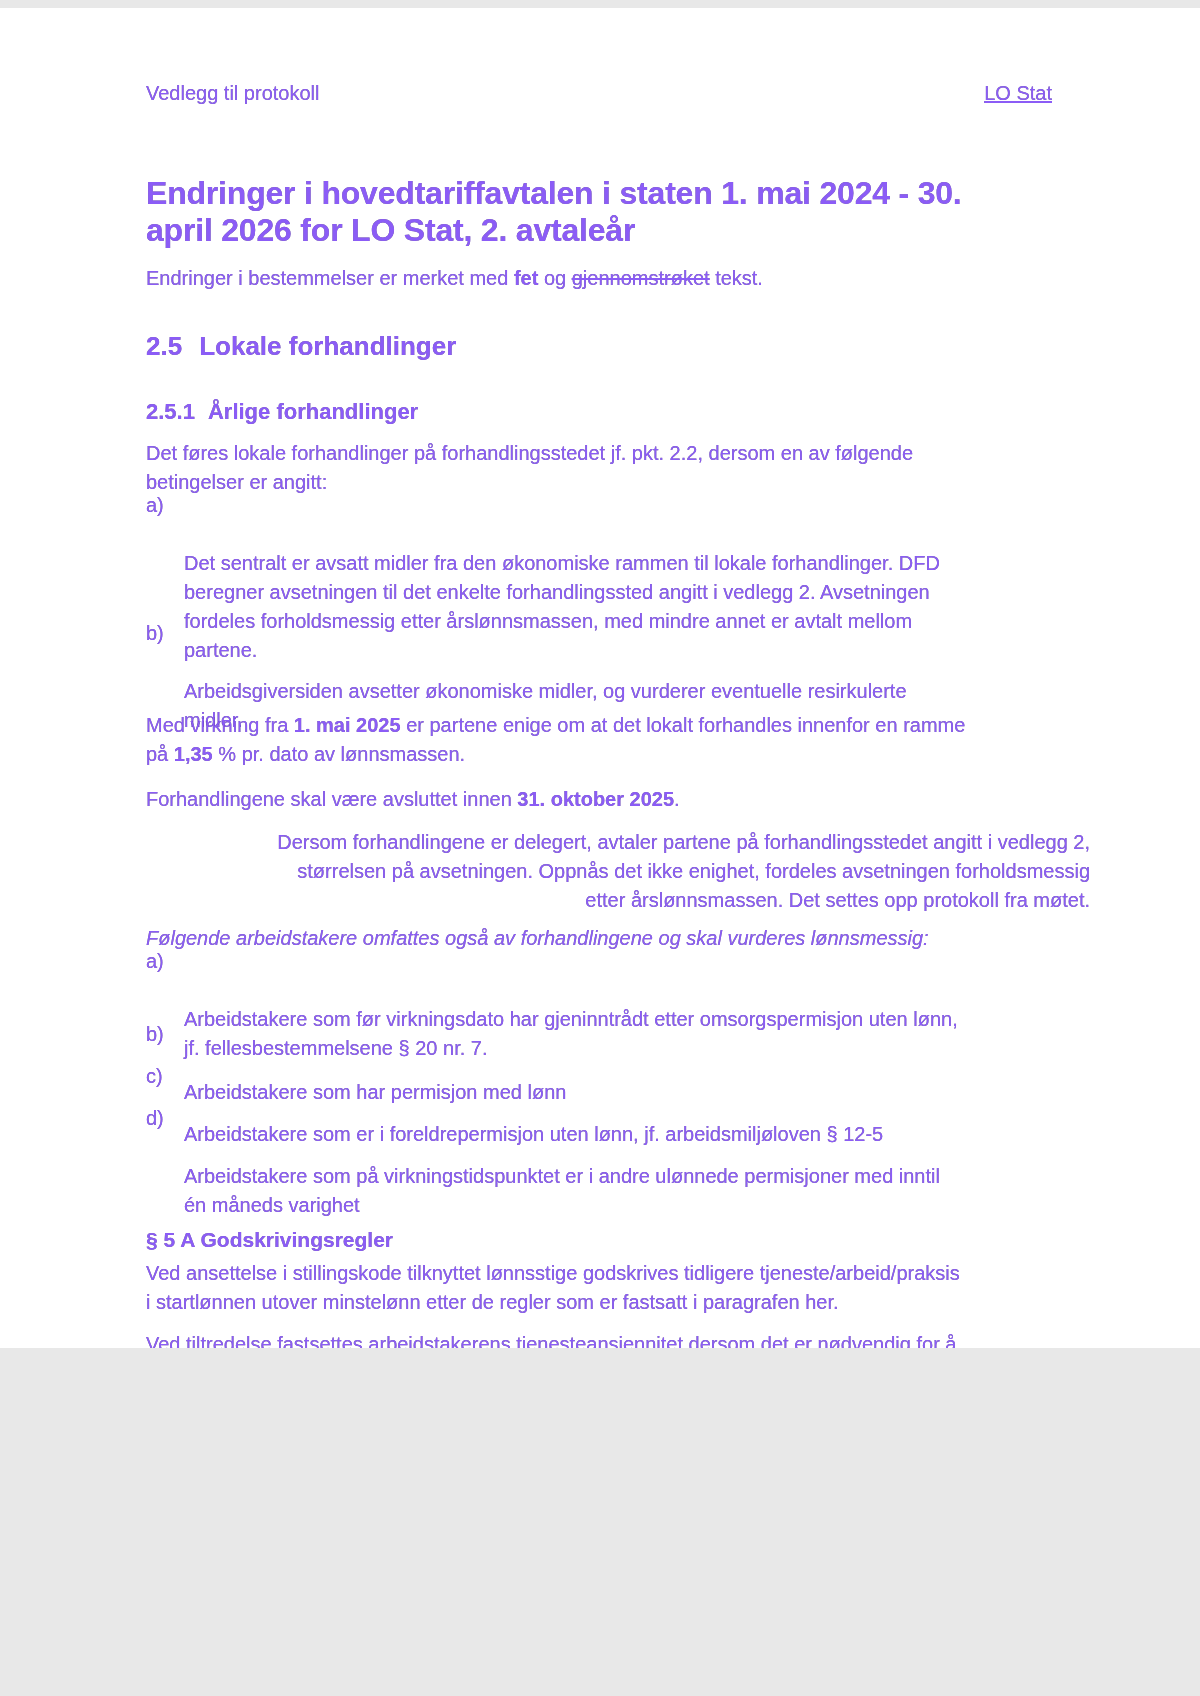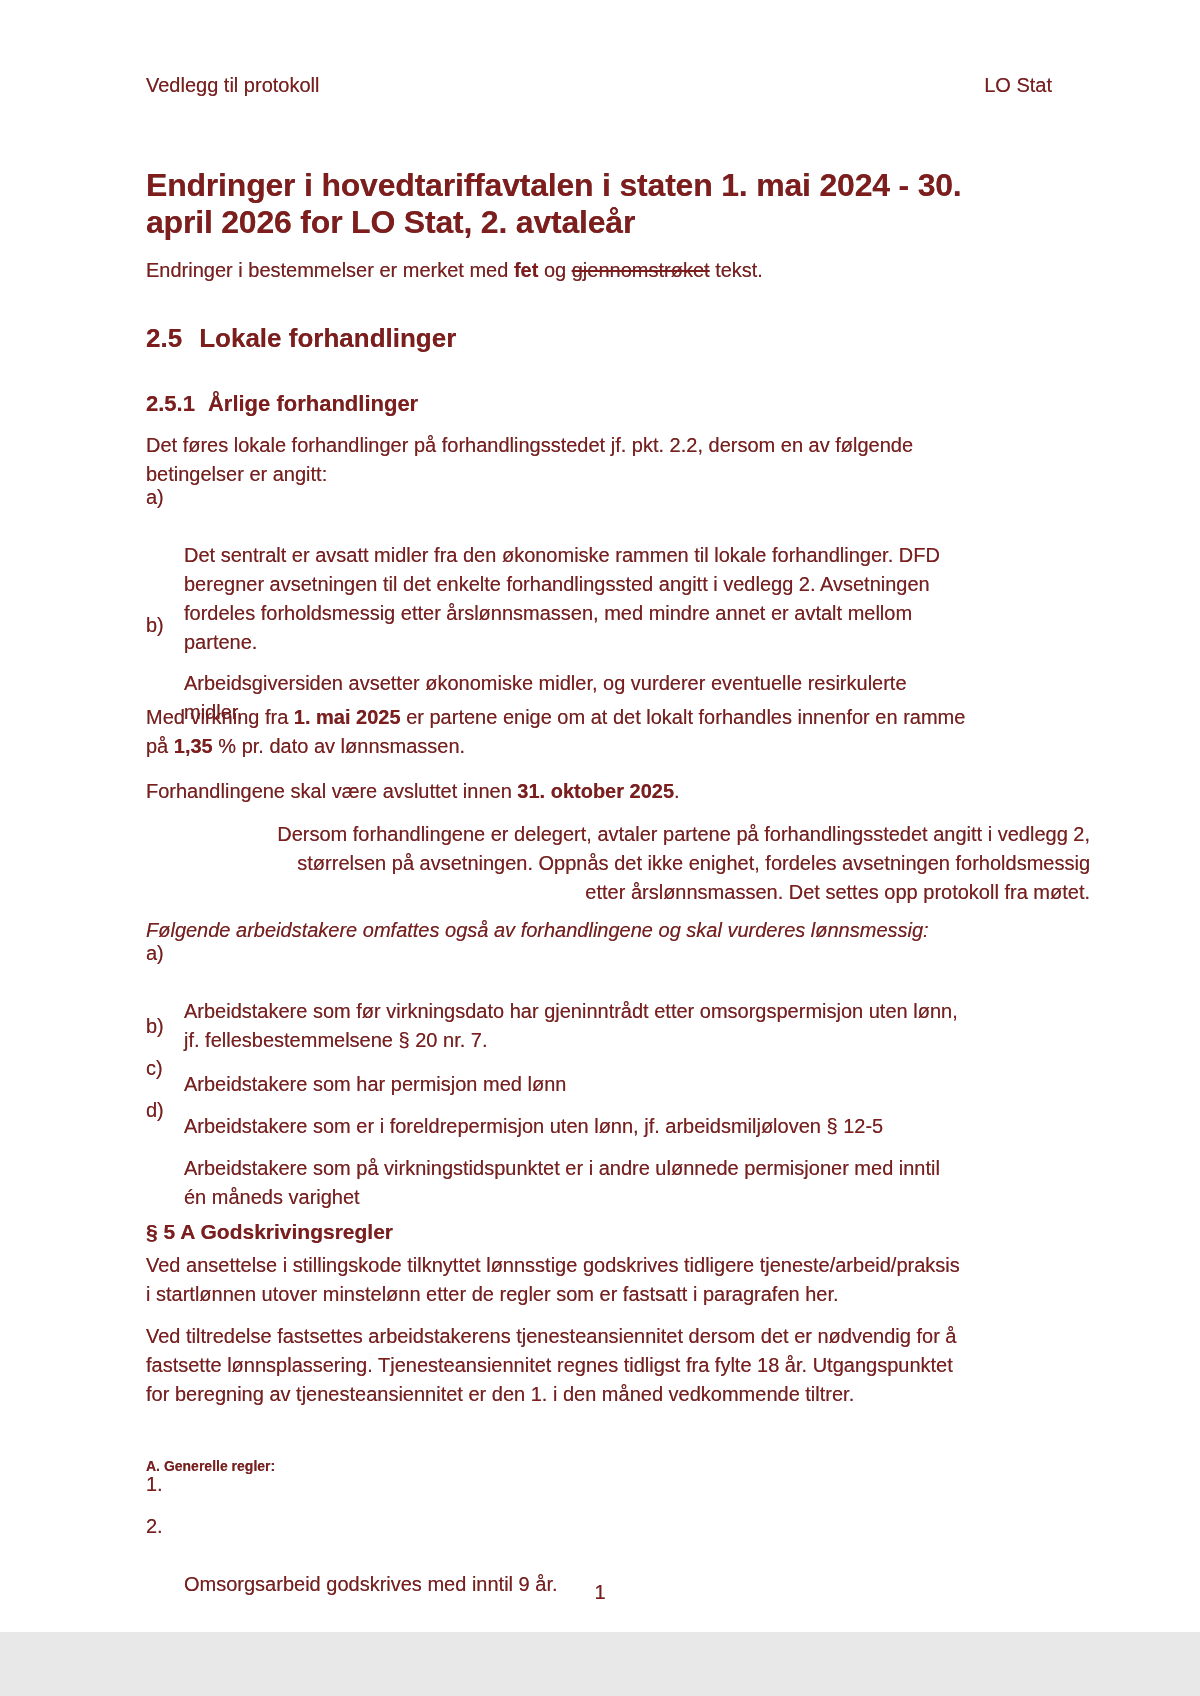--- a/index.html
+++ b/index.html
@@ -4,39 +4,39 @@
 <title>Vedlegg til protokoll – LO Stat</title>
 <style>
   html, body {
     margin: 0;
     padding: 0;
     background: #e8e8e8;
   }
   .page {
     position: relative;
     width: 1200px;
-    height: 1632px;
-    margin: 0 auto;
+    height: 1340px;
+    margin: 8px auto;
     background: #ffffff;
     font-family: "Liberation Sans", "DejaVu Sans", sans-serif;
-    color: #7f1d1d;
+    color: #8b5cf6;
     overflow: hidden;
     
     text-shadow: 0 0 0.5px rgba(0,0,0,0.55);
   }
   .blk {
     position: absolute;
     left: 146px;
     width: 944px;
     font-size: 20px;
     line-height: 29px;
     white-space: pre-line;
   }
   .hdr-left  { top: 71px; }
-  .hdr-right { top: 71px; left: auto; right: 148px; width: auto; text-align: right; }
+  .hdr-right { top: 71px; left: auto; right: 148px; width: auto; text-align: right; text-decoration: underline; }
 
   .doc-title {
     top: 146px;
     font-size: 32px;
     line-height: 37px;
     font-weight: 700;
     letter-spacing: -0.2px;
   }
   .intro { top: 236px; }
 

